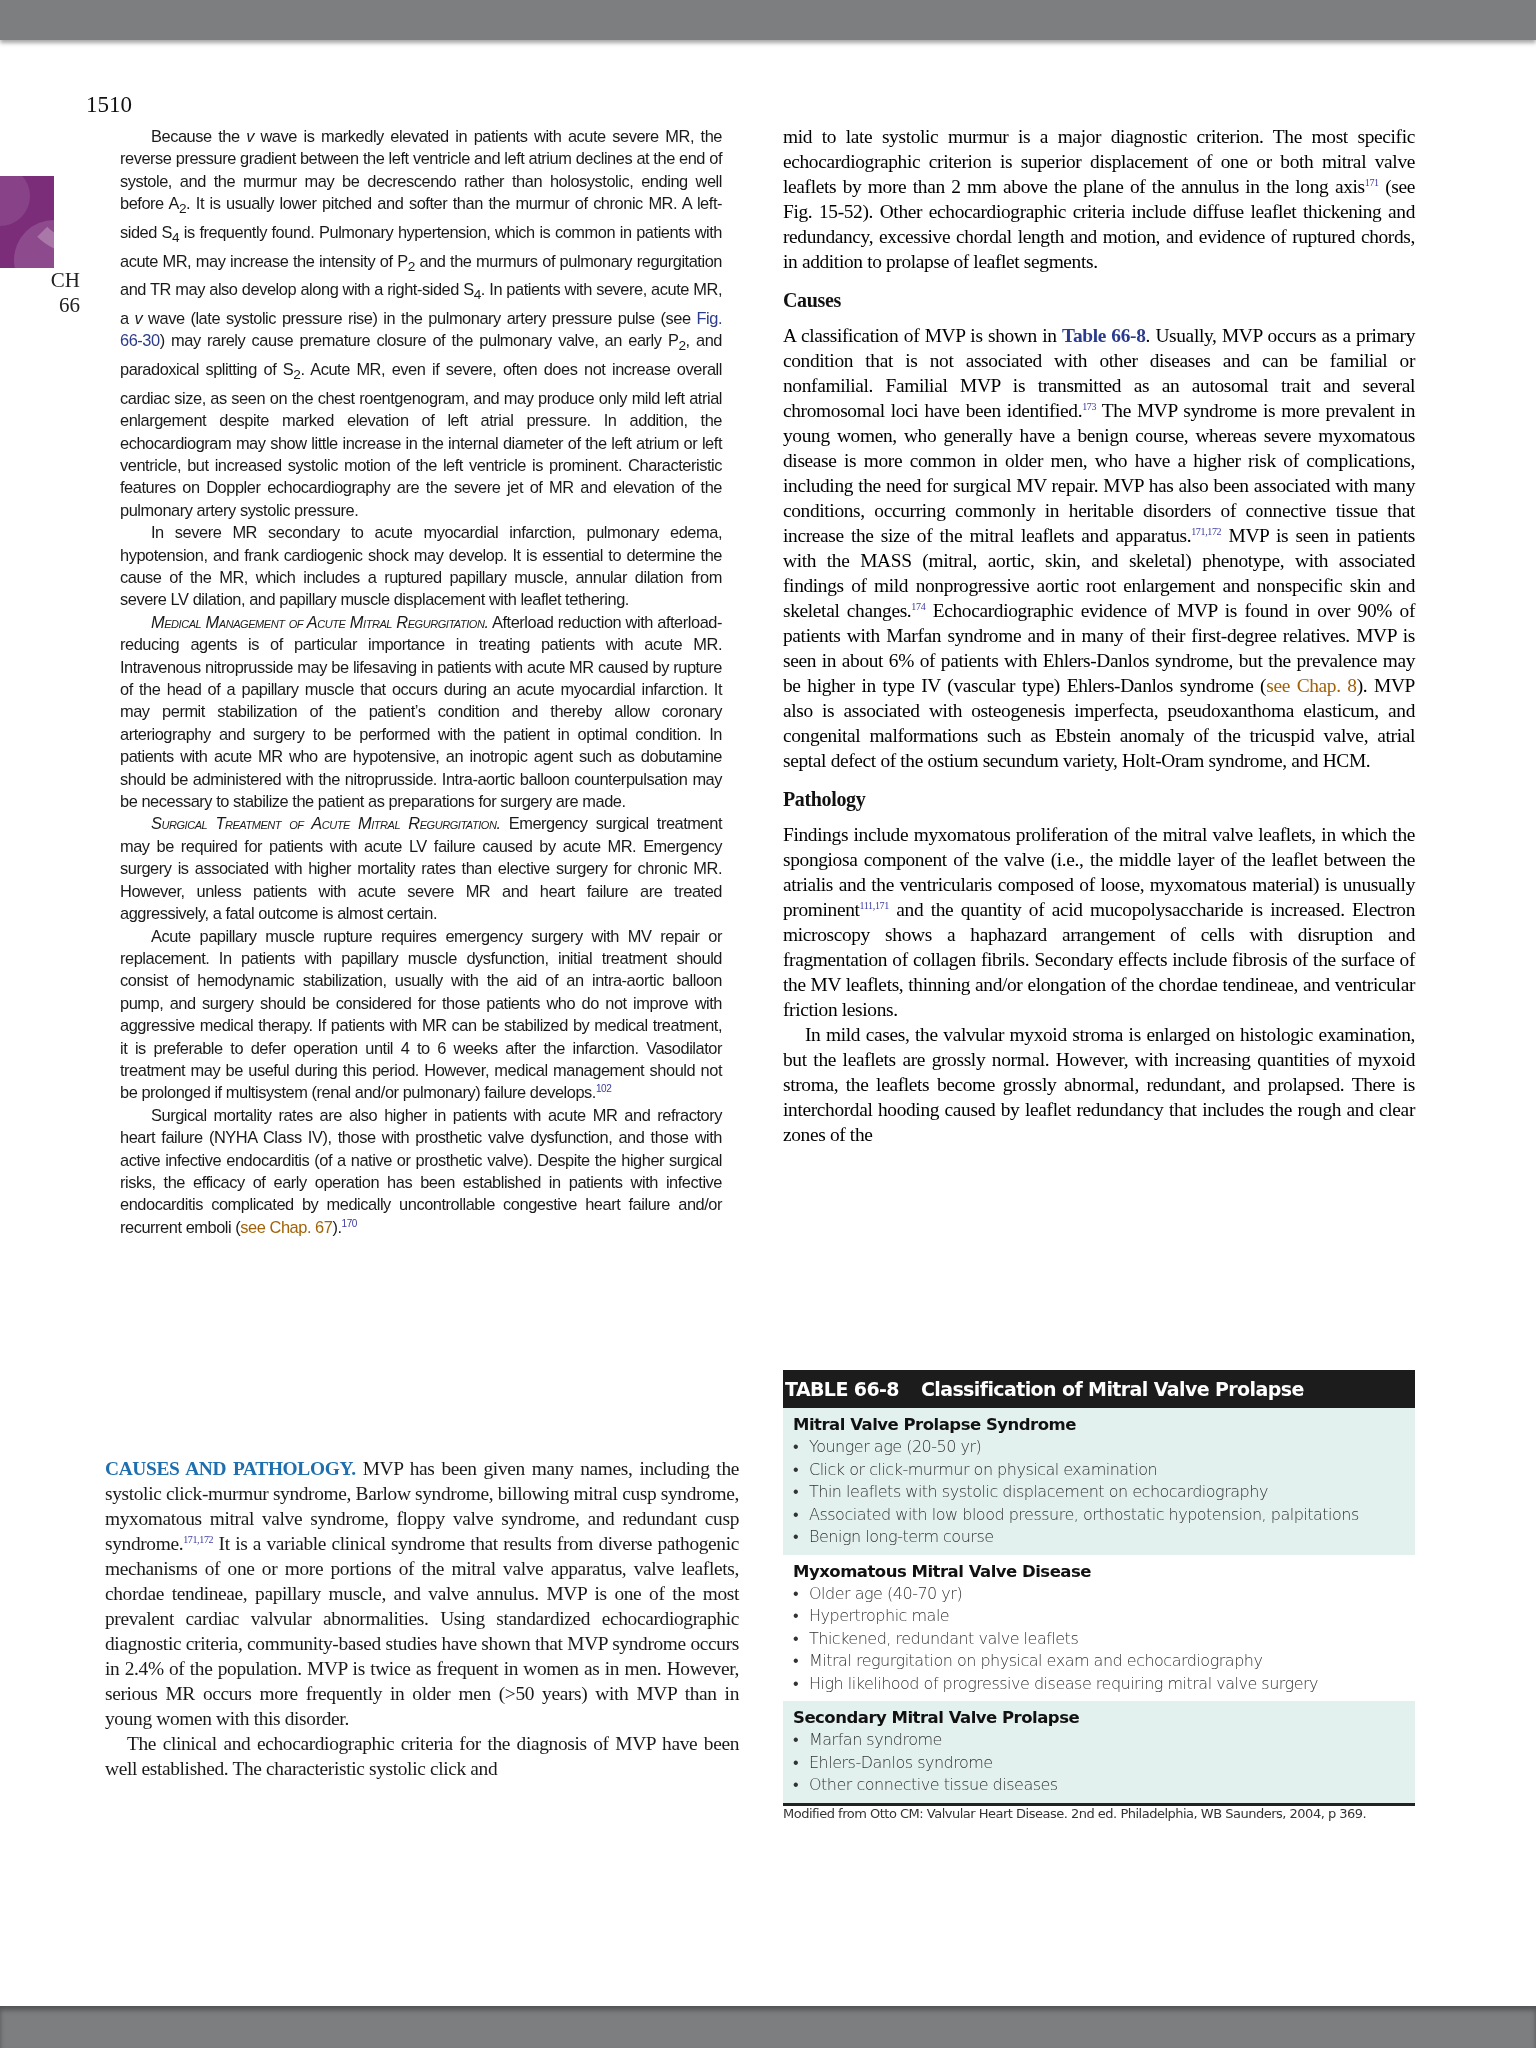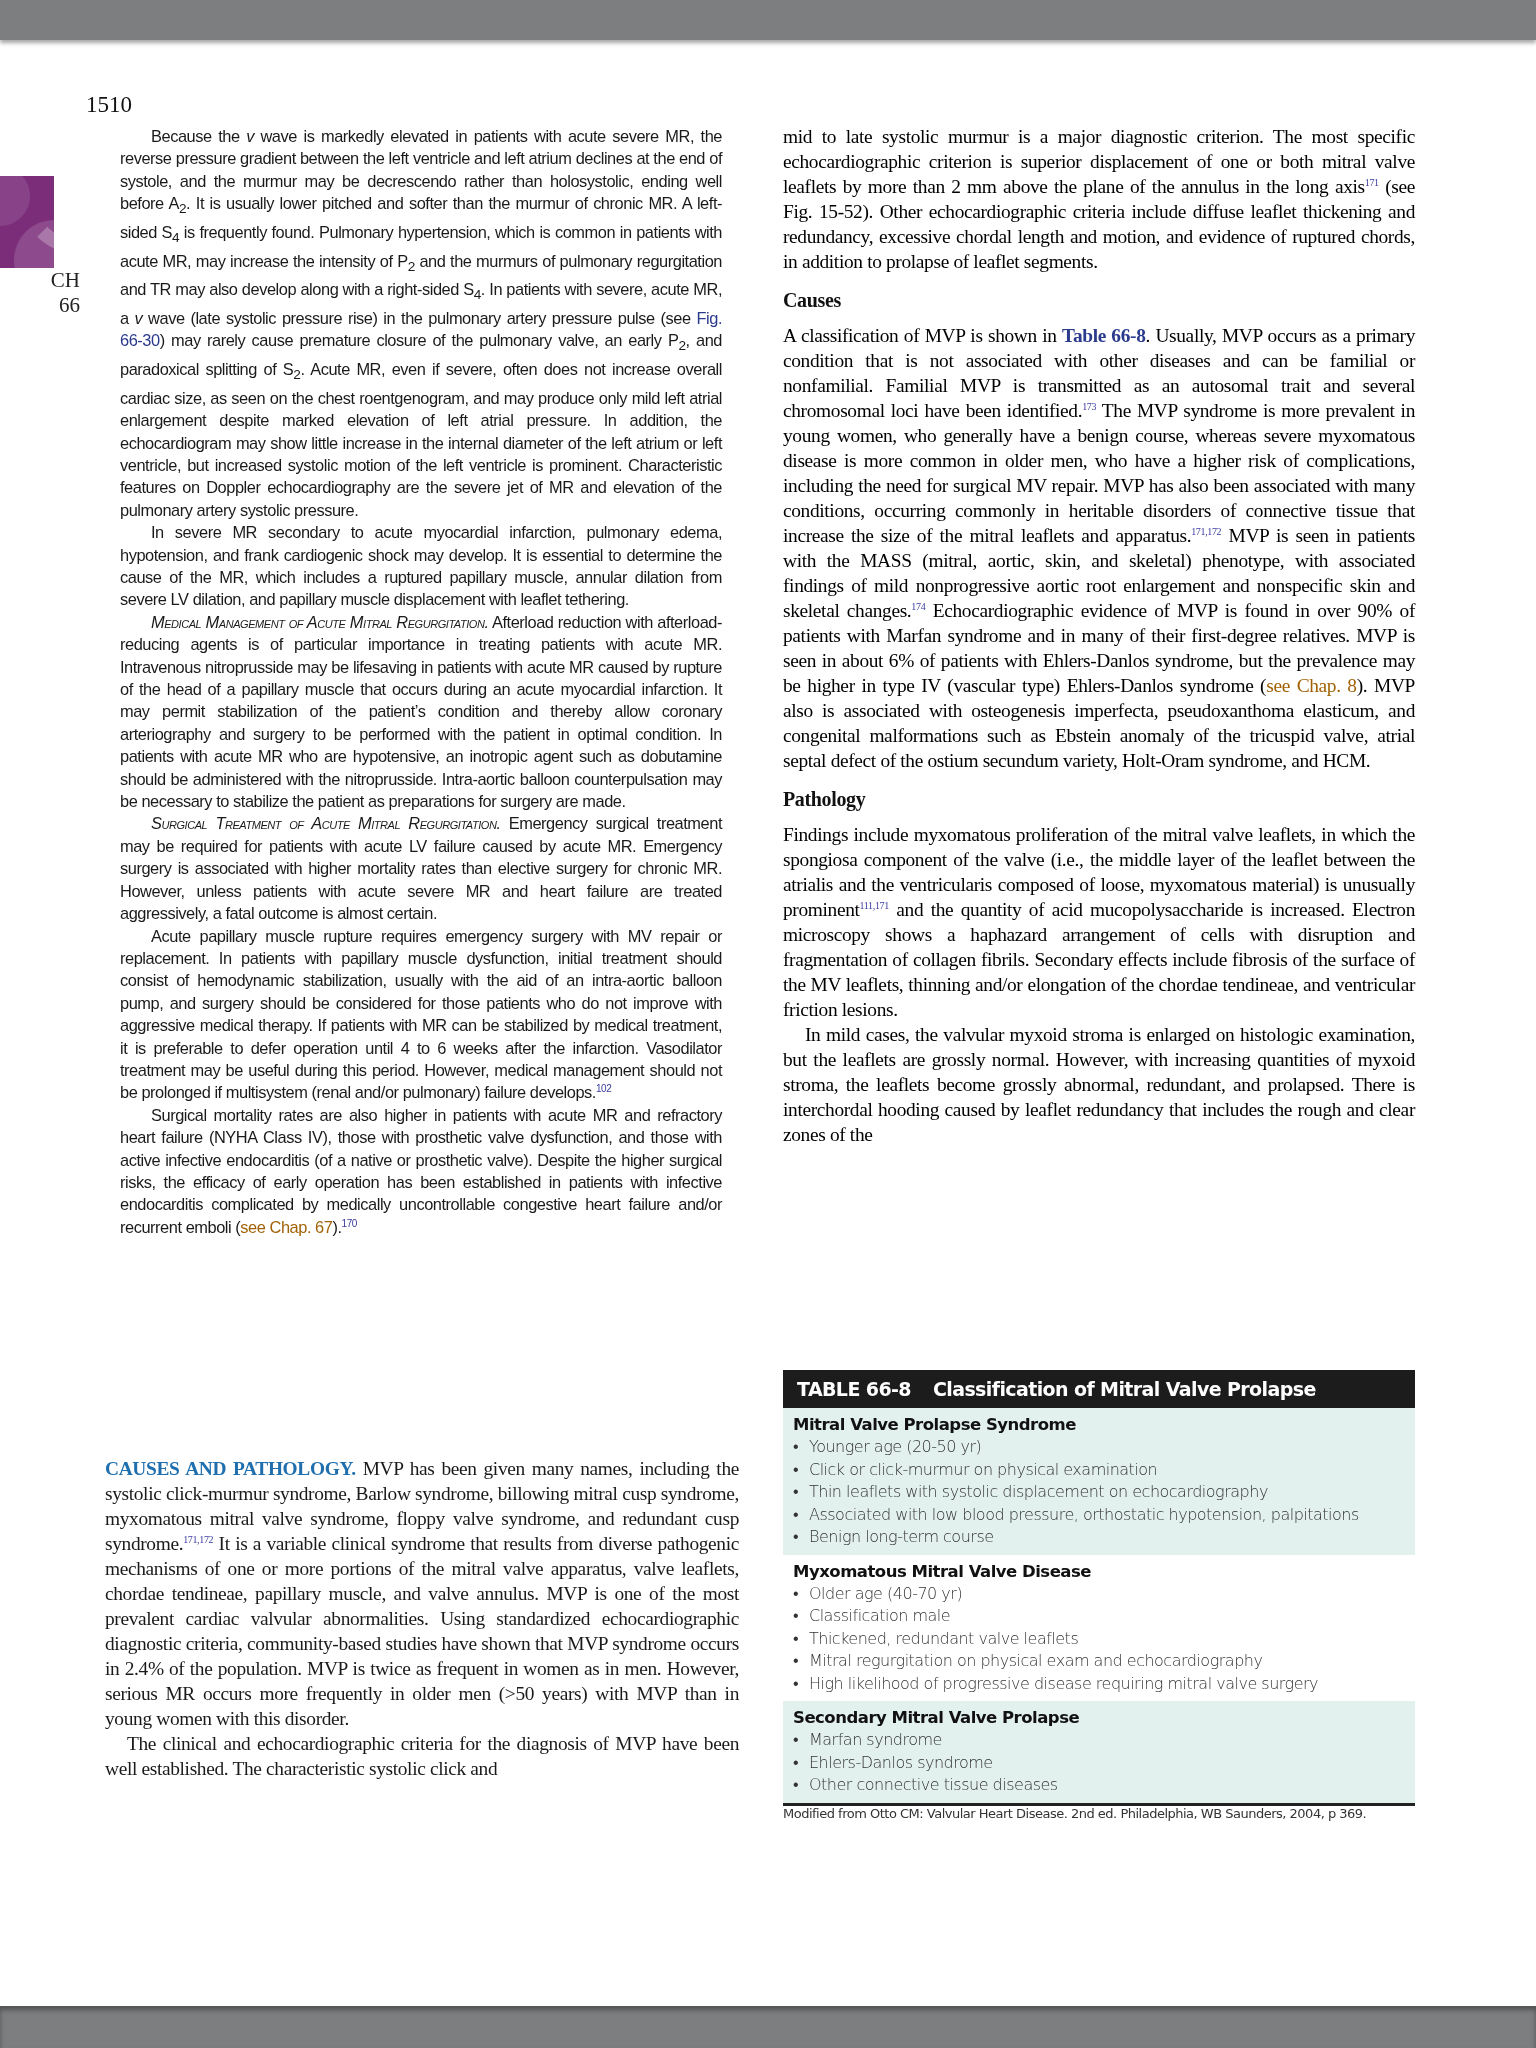--- a/index.html
+++ b/index.html
@@ -25,21 +25,21 @@
   .serif-body { font-family:"Liberation Serif", serif; font-size:19.4px; line-height:25px; text-align:justify; letter-spacing:-0.35px; }
   .serif-body p { margin:0; text-indent:22px; }
   .serif-body p.noindent { text-indent:0; }
   .runin { color:#1f6fae; font-weight:bold; }
 
   .col-right { position:absolute; left:783px; top:124px; width:632px; }
   .sec-head { font-family:"Liberation Serif", serif; font-weight:bold; font-size:20px; margin:14px 0 10px 0; color:#111; }
   .table-ref { color:#2a3a8c; font-weight:bold; }
 
   .table { position:absolute; left:783px; top:1370px; width:632px; font-family:"DejaVu Sans", sans-serif; }
-  .table-title { background:#1c1c1c; color:#fff; font-weight:bold; font-size:19px; padding:6px 14px; height:26px; line-height:26px; letter-spacing:-0.6px; }
+  .table-title { background:#1c1c1c; color:#fff; font-weight:bold; font-size:19px; padding:6px 2px; height:26px; line-height:26px; letter-spacing:-0.6px; }
   .table-title .num { margin-right:22px; }
   .tsection { padding:7px 10px 6px 10px; }
   .tsection.shaded { background:#e2f0ee; }
   .tsection h4 { margin:0 0 2px 0; font-size:16.5px; font-weight:bold; color:#111; letter-spacing:-0.5px; }
   .tsection ul { list-style:none; margin:0; padding:0; }
   .tsection li { font-size:16px; line-height:22.5px; color:#333; font-weight:300; letter-spacing:-0.5px; }
   .tsection li .bullet { display:inline-block; width:16px; color:#333; }
   .table-rule { height:3px; background:#222; }
   .table-source { font-size:13px; color:#333; margin-top:0; letter-spacing:-0.5px; }
 </style>
@@ -100,21 +100,21 @@
       <li><span class="bullet">•</span><span>Thin leaflets with systolic displacement on echocardiography</span></li>
       <li><span class="bullet">•</span><span>Associated with low blood pressure, orthostatic hypotension, palpitations</span></li>
       <li><span class="bullet">•</span><span>Benign long-term course</span></li>
     </ul>
   </div>
 
   <div class="tsection">
     <h4>Myxomatous Mitral Valve Disease</h4>
     <ul>
       <li><span class="bullet">•</span><span>Older age (40-70 yr)</span></li>
-      <li><span class="bullet">•</span><span>Classification male</span></li>
+      <li><span class="bullet">•</span><span>Hypertrophic male</span></li>
       <li><span class="bullet">•</span><span>Thickened, redundant valve leaflets</span></li>
       <li><span class="bullet">•</span><span>Mitral regurgitation on physical exam and echocardiography</span></li>
       <li><span class="bullet">•</span><span>High likelihood of progressive disease requiring mitral valve surgery</span></li>
     </ul>
   </div>
 
   <div class="tsection shaded">
     <h4>Secondary Mitral Valve Prolapse</h4>
     <ul>
       <li><span class="bullet">•</span><span>Marfan syndrome</span></li>

